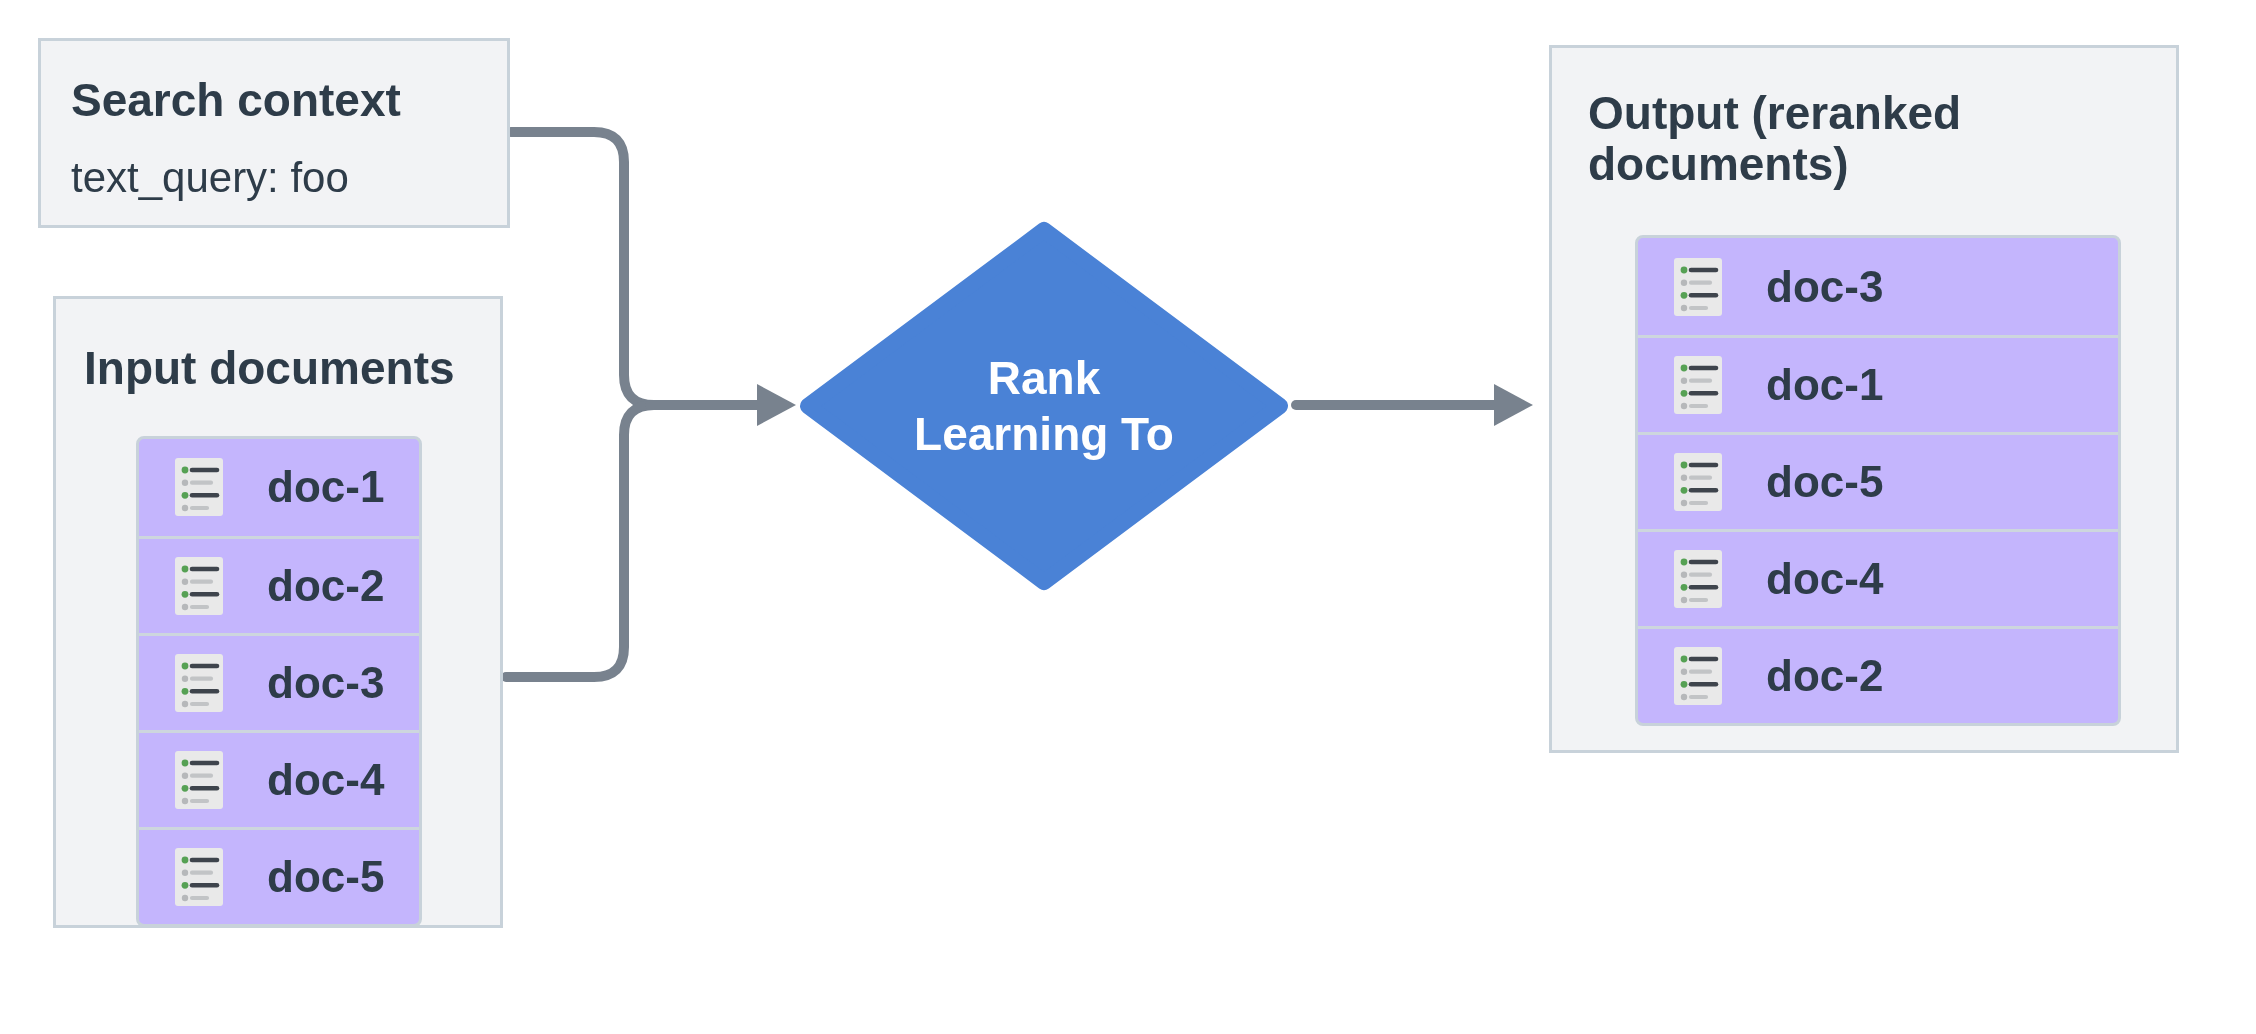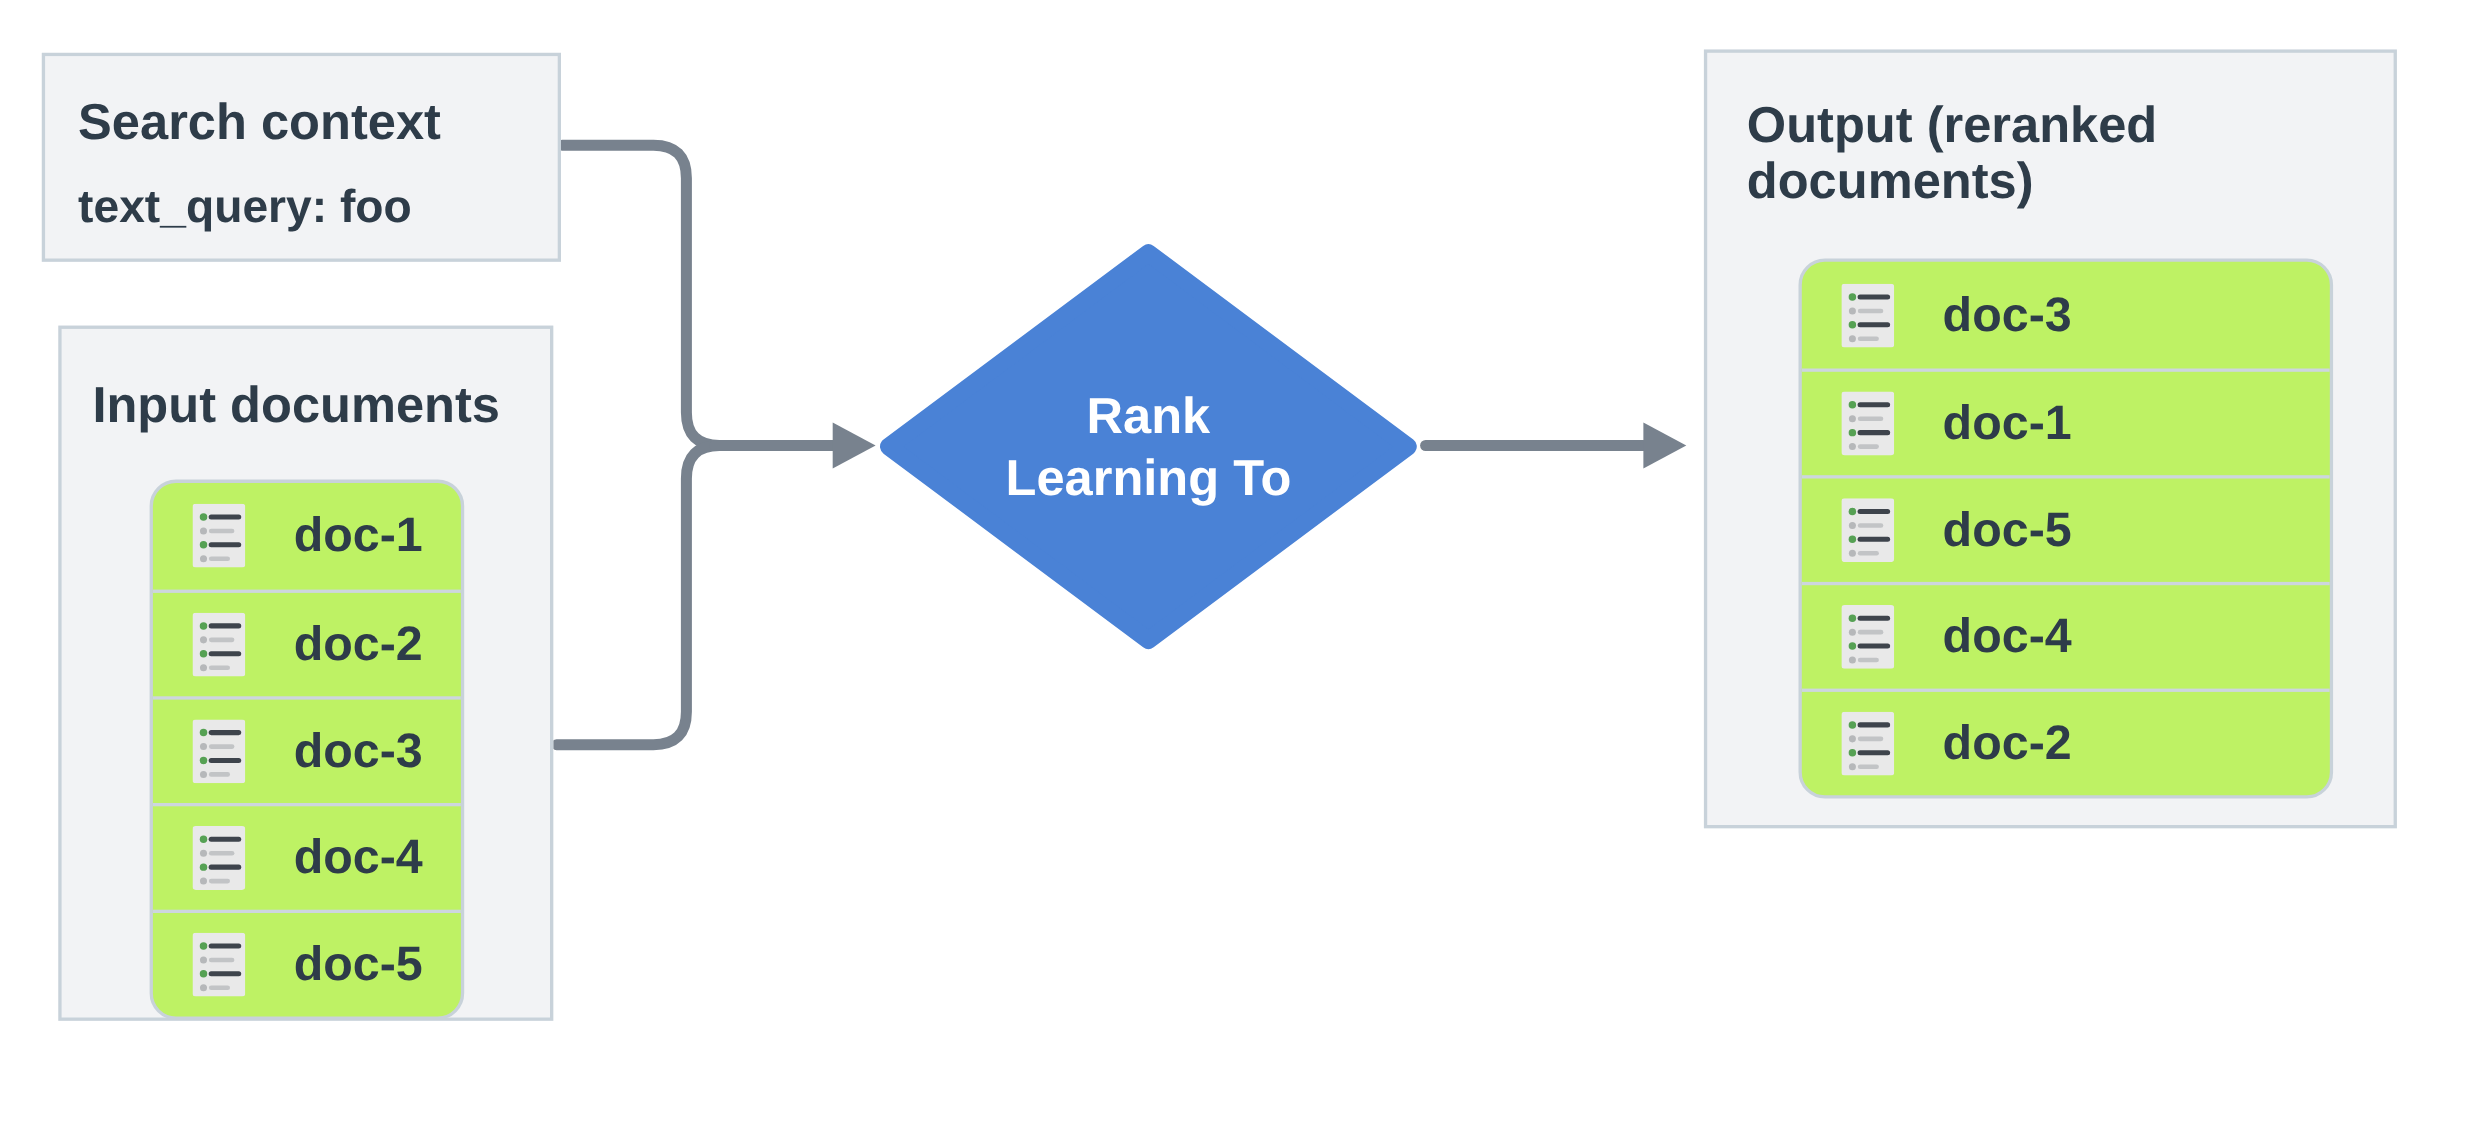--- a/index.html
+++ b/index.html
@@ -10,31 +10,31 @@
   .canvas{position:absolute;inset:0;}
   svg.overlay{position:absolute;left:0;top:0;pointer-events:none;}
 
   
   .panel{
     position:absolute;background:#f2f3f5;border:3px solid #c8d2da;
     box-sizing:border-box;
   }
   .panel-title{font-size:46px;font-weight:700;line-height:1.1;color:#2e3c49;}
 
-  #search-panel{left:38px;top:48px;width:472px;height:190px;padding:30px 0 0 30px;}
+  #search-panel{left:38px;top:38px;width:472px;height:190px;padding:30px 0 0 30px;}
   #search-panel .panel-title{margin-top:4px;}
-  .query-text{font-size:42px;font-weight:700;margin-top:28px;color:#2e3c49;}
+  .query-text{font-size:42px;font-weight:400;margin-top:28px;color:#2e3c49;}
 
   #input-panel{left:53px;top:296px;width:450px;height:632px;padding:44px 0 0 28px;}
   #output-panel{left:1549px;top:45px;width:630px;height:708px;padding:40px 0 0 36px;}
 
   
   .doc-list{
-    border:3px solid #c8d2da;border-radius:24px;overflow:hidden;
-    box-sizing:border-box;background:#bef264;
+    border:3px solid #c8d2da;border-radius:8px;overflow:hidden;
+    box-sizing:border-box;background:#c4b5fd;
   }
   #input-panel .doc-list{width:286px;margin:42px 0 0 52px;}
   #output-panel .doc-list{width:486px;margin:46px 0 0 47px;}
   .doc-row{
     display:flex;align-items:center;height:97px;box-sizing:border-box;
   }
   .doc-row + .doc-row{border-top:3px solid #cdd6de;}
   .doc-icon{display:inline-flex;margin-left:36px;flex:0 0 auto;}
   .doc-label{font-size:44px;font-weight:700;margin-left:44px;color:#2e3c49;}
 

